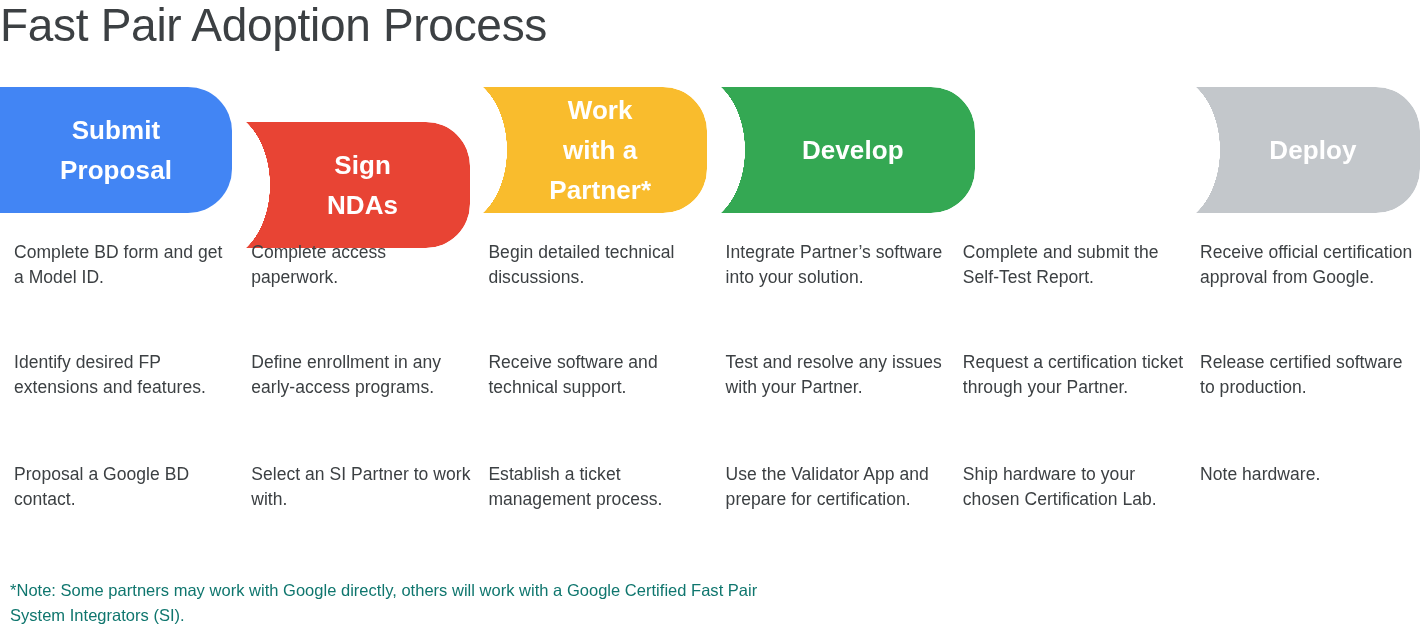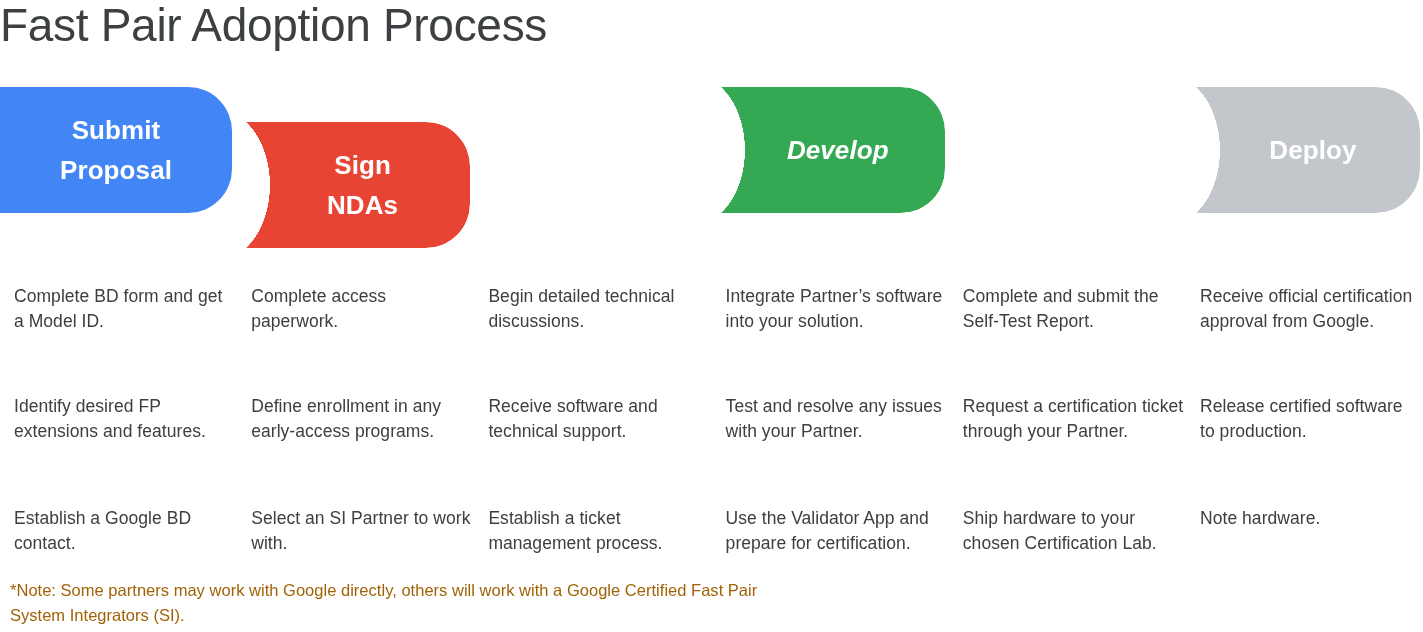--- a/index.html
+++ b/index.html
@@ -71,21 +71,20 @@
   .stage-chip .stage-label { padding: 0 6px 0 30px; }
   .stage-chip.first .stage-label { padding: 0 6px 0 6px; }
 
   
   #task-grid {
     position: absolute;
     left: 14px;
     top: 240px;
     width: 1409px;
     height: 320px;
-    margin-top: 44px;
   }
   .task-column {
     position: absolute;
     top: 0;
     width: 222px;
   }
   .task-row {
     position: absolute;
     left: 0;
     width: 222px;
@@ -99,49 +98,52 @@
   .task-row.r2 { top: 222px; }
 
   
   #footnote {
     position: absolute;
     left: 10px;
     top: 578px;
     width: 780px;
     font-size: 16.5px;
     line-height: 25px;
-    color: #a16207;
+    color: #0f766e;
     letter-spacing: 0.02px;
   }
 </style>
 </head>
 <body>
 
 <div id="page-title">Fast Pair Adoption Process</div>
 
 <div id="stage-banner">
     <div class="stage-chip first" style="left: 0px; width: 232px; background-color: rgb(66, 133, 244);">
       <span class="stage-label">Submit<br>Proposal</span>
     </div>
     <div class="stage-chip" style="left: 231.6px; width: 238px; background-color: rgb(232, 68, 52); margin-top: 35px;">
       <span class="stage-label">Sign<br>NDAs</span>
     </div>
-    <div class="stage-chip" style="left: 706.8px; width: 238px; background-color: rgb(52, 168, 83); font-style: italic;">
+    <div class="stage-chip" style="left: 469.2px; width: 238px; background-color: rgb(249, 188, 45);">
+      <span class="stage-label">Work<br>with a<br>Partner*</span>
+    </div>
+    <div class="stage-chip" style="left: 706.8px; width: 268px; background-color: rgb(52, 168, 83);">
       <span class="stage-label">Develop</span>
     </div>
     <div class="stage-chip" style="left: 1182px; width: 238px; background-color: rgb(195, 199, 203);">
       <span class="stage-label">Deploy</span>
     </div>
   </div>
 
 <div id="task-grid">
     <div class="task-column" style="left: 0px;">
       <div class="task-row r0">Complete BD form and get a Model ID.</div>
       <div class="task-row r1">Identify desired FP extensions and features.</div>
-      <div class="task-row r2">Establish a Google BD contact.</div>
+      <div class="task-row r2">Proposal a Google BD contact.</div>
     </div>
     <div class="task-column" style="left: 237.2px;">
       <div class="task-row r0">Complete access paperwork.</div>
       <div class="task-row r1">Define enrollment in any early-access programs.</div>
       <div class="task-row r2">Select an SI Partner to work with.</div>
     </div>
     <div class="task-column" style="left: 474.4px;">
       <div class="task-row r0">Begin detailed technical discussions.</div>
       <div class="task-row r1">Receive software and technical support.</div>
       <div class="task-row r2">Establish a ticket management process.</div>

